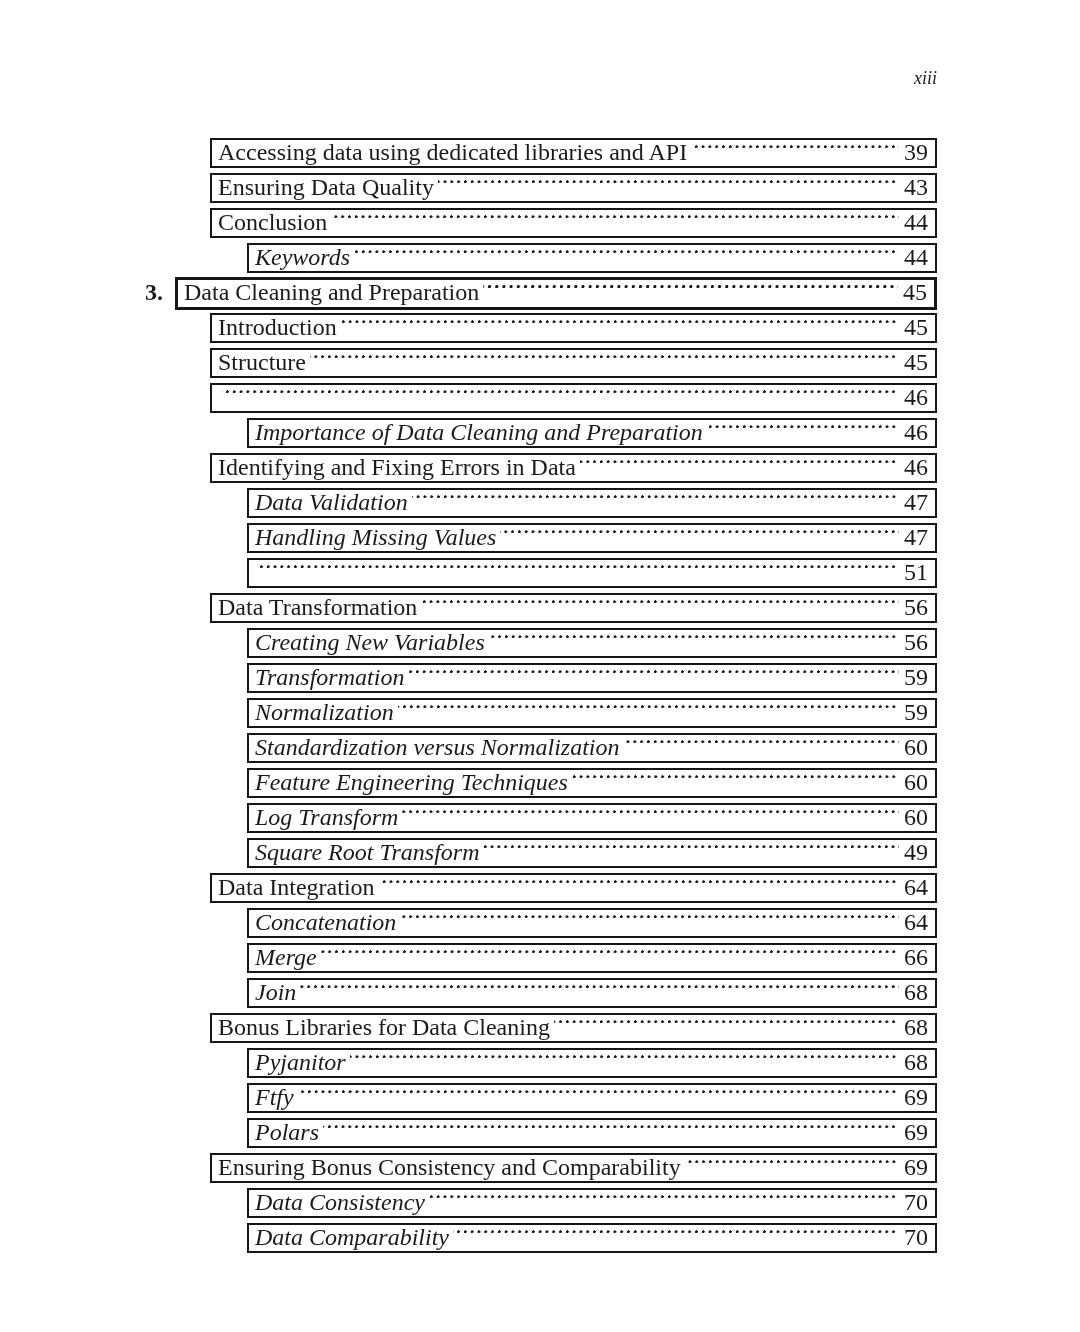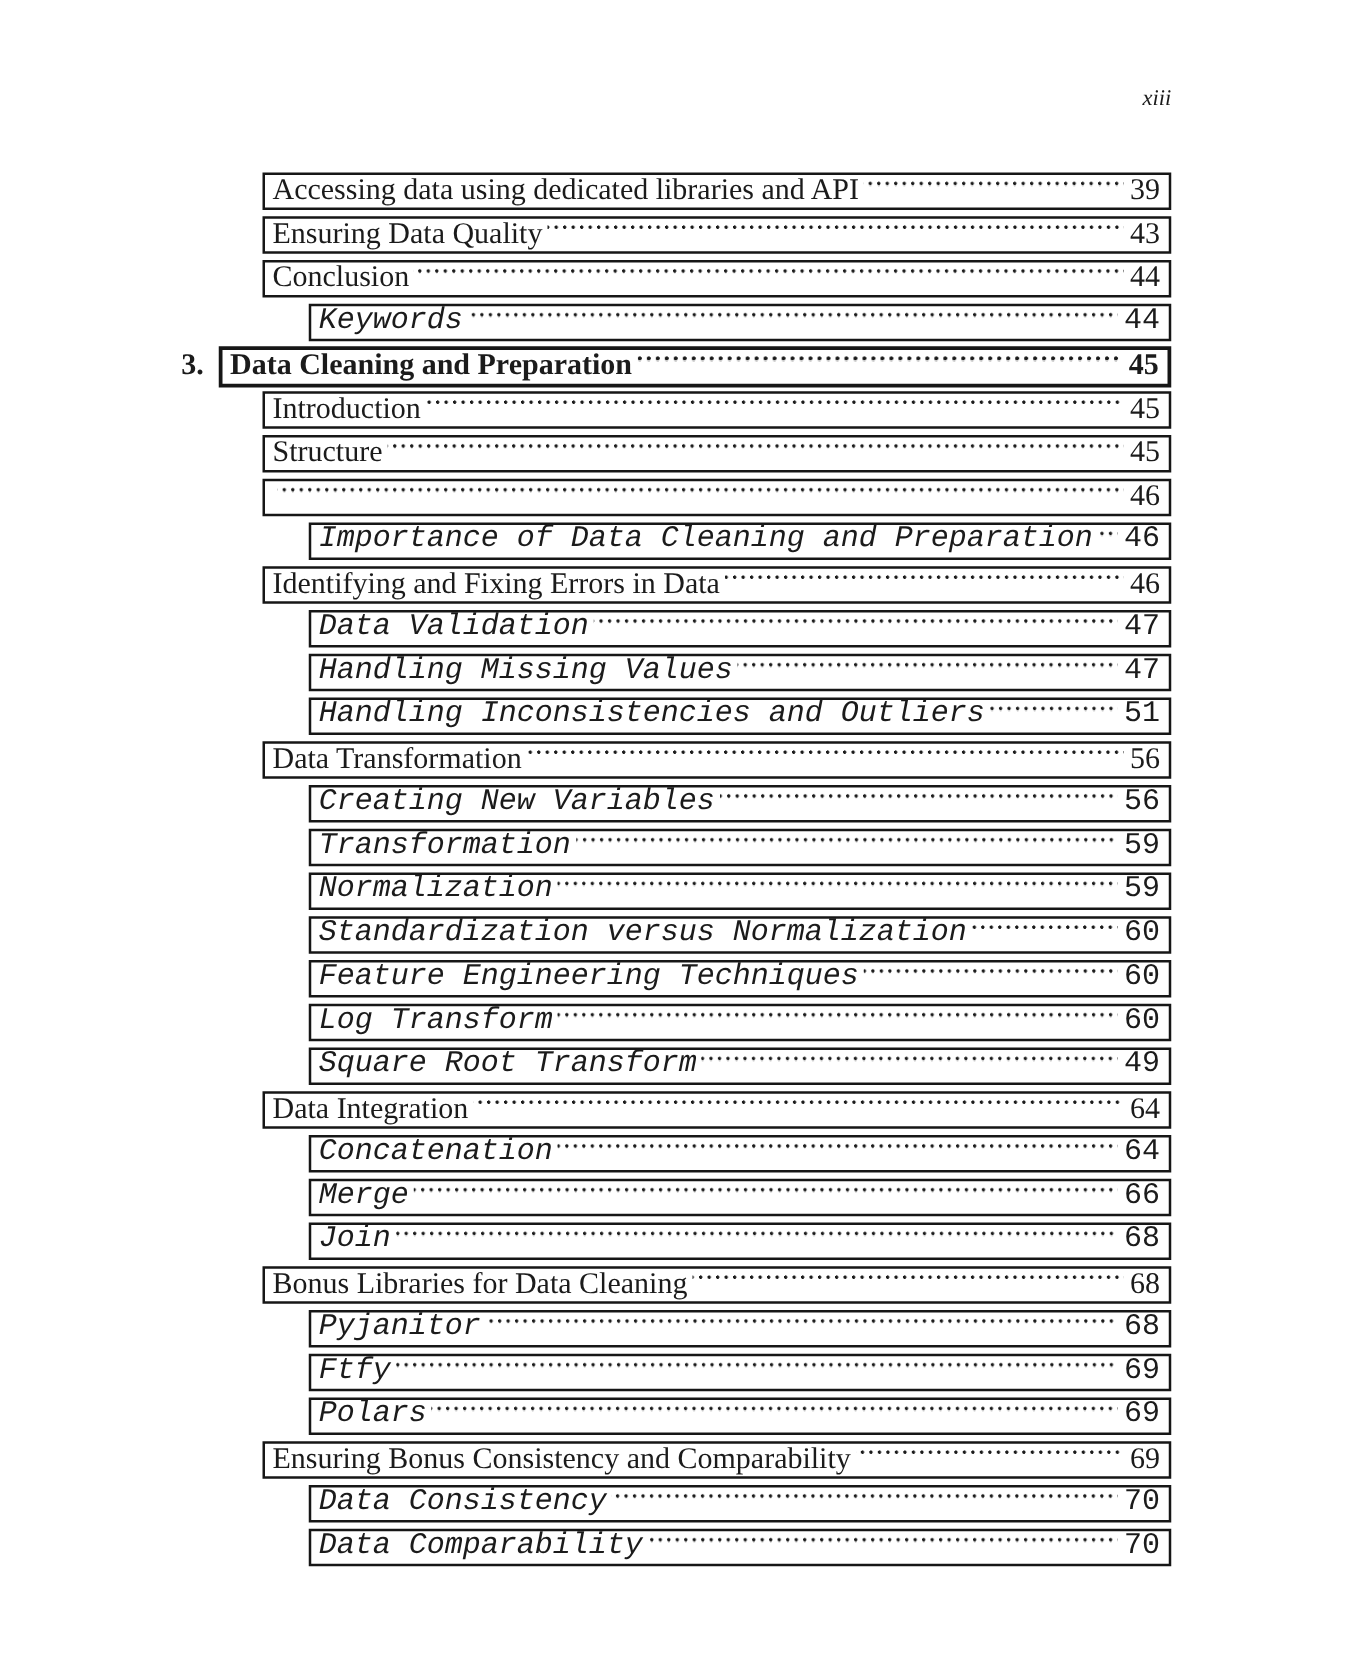--- a/index.html
+++ b/index.html
@@ -34,21 +34,21 @@
     left: 0;
     width: 937px;
   }
   .toc-row {
     height: 34.97px;
     display: flex;
     align-items: center;
   }
   .toc-row.level-0 { margin-left: 145px; }
   .toc-row.level-1 { margin-left: 210px; }
-  .toc-row.level-2 { margin-left: 247px; font-family: Liberation Mono, monospace; }
+  .toc-row.level-2 { margin-left: 247px; }
   .chapter-num {
     width: 30px;
     flex: 0 0 30px;
     font-weight: bold;
     font-size: 24px;
     line-height: 1;
     padding-bottom: 2px;
   }
   .entry-box {
     flex: 1;
@@ -65,21 +65,21 @@
     height: 33px;
   }
   .entry-label {
     white-space: nowrap;
     font-size: 24px;
     line-height: 1;
     padding-bottom: 3px;
   }
   .level-2 .entry-label { font-style: italic; }
   .level-0 .entry-label,
-  .level-0 .entry-page { font-weight: bold; }
+  .level-0 .entry-page { font-weight: normal; }
   .leader {
     flex: 1;
     height: 4px;
     position: relative;
     top: 5px;
     margin: 0 5px 0 4px;
     background-image: radial-gradient(circle at 1.3px 1.7px, var(--text-color) 1.2px, transparent 1.55px);
     background-size: 6.8px 4px;
     background-repeat: repeat-x;
     background-position: right center;
@@ -193,21 +193,20 @@
 
     <span class="entry-box">
       <span class="entry-label">Handling Missing Values</span>
       <span class="leader"></span>
       <span class="entry-page">47</span>
     </span>
   </div>
       <div class="toc-row level-2">
 
     <span class="entry-box">
-      <span class="entry-label">Handling Inconsistencies and Outliers</span>
       <span class="leader"></span>
       <span class="entry-page">51</span>
     </span>
   </div>
       <div class="toc-row level-1">
 
     <span class="entry-box">
       <span class="entry-label">Data Transformation</span>
       <span class="leader"></span>
       <span class="entry-page">56</span>

